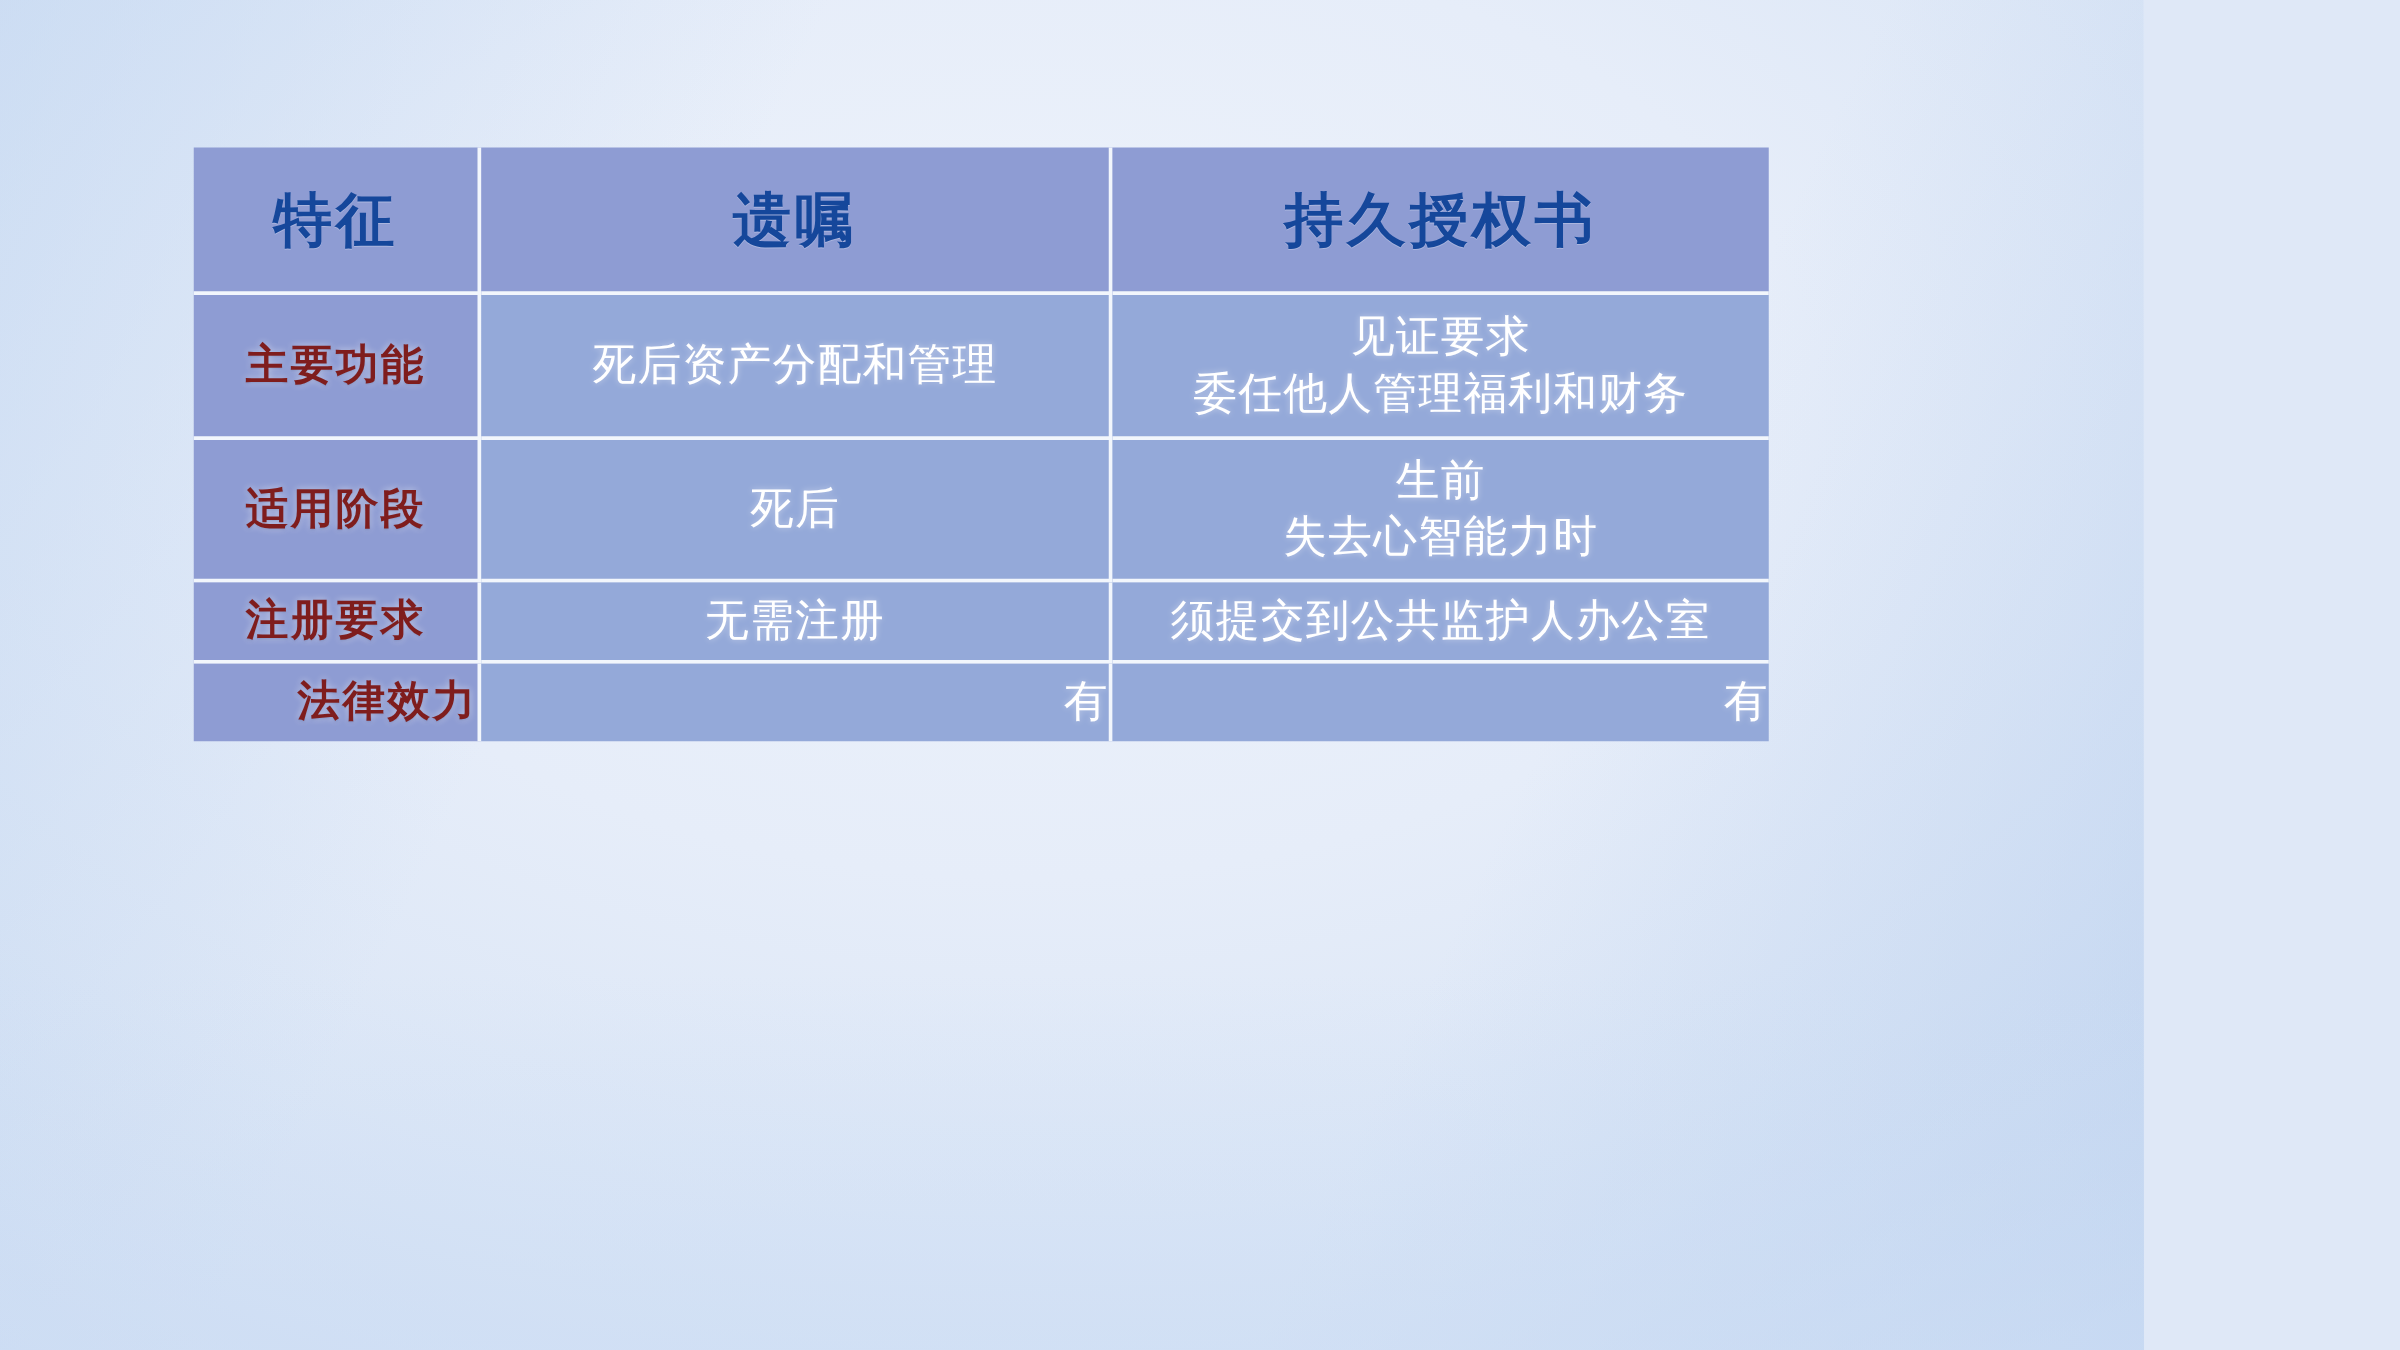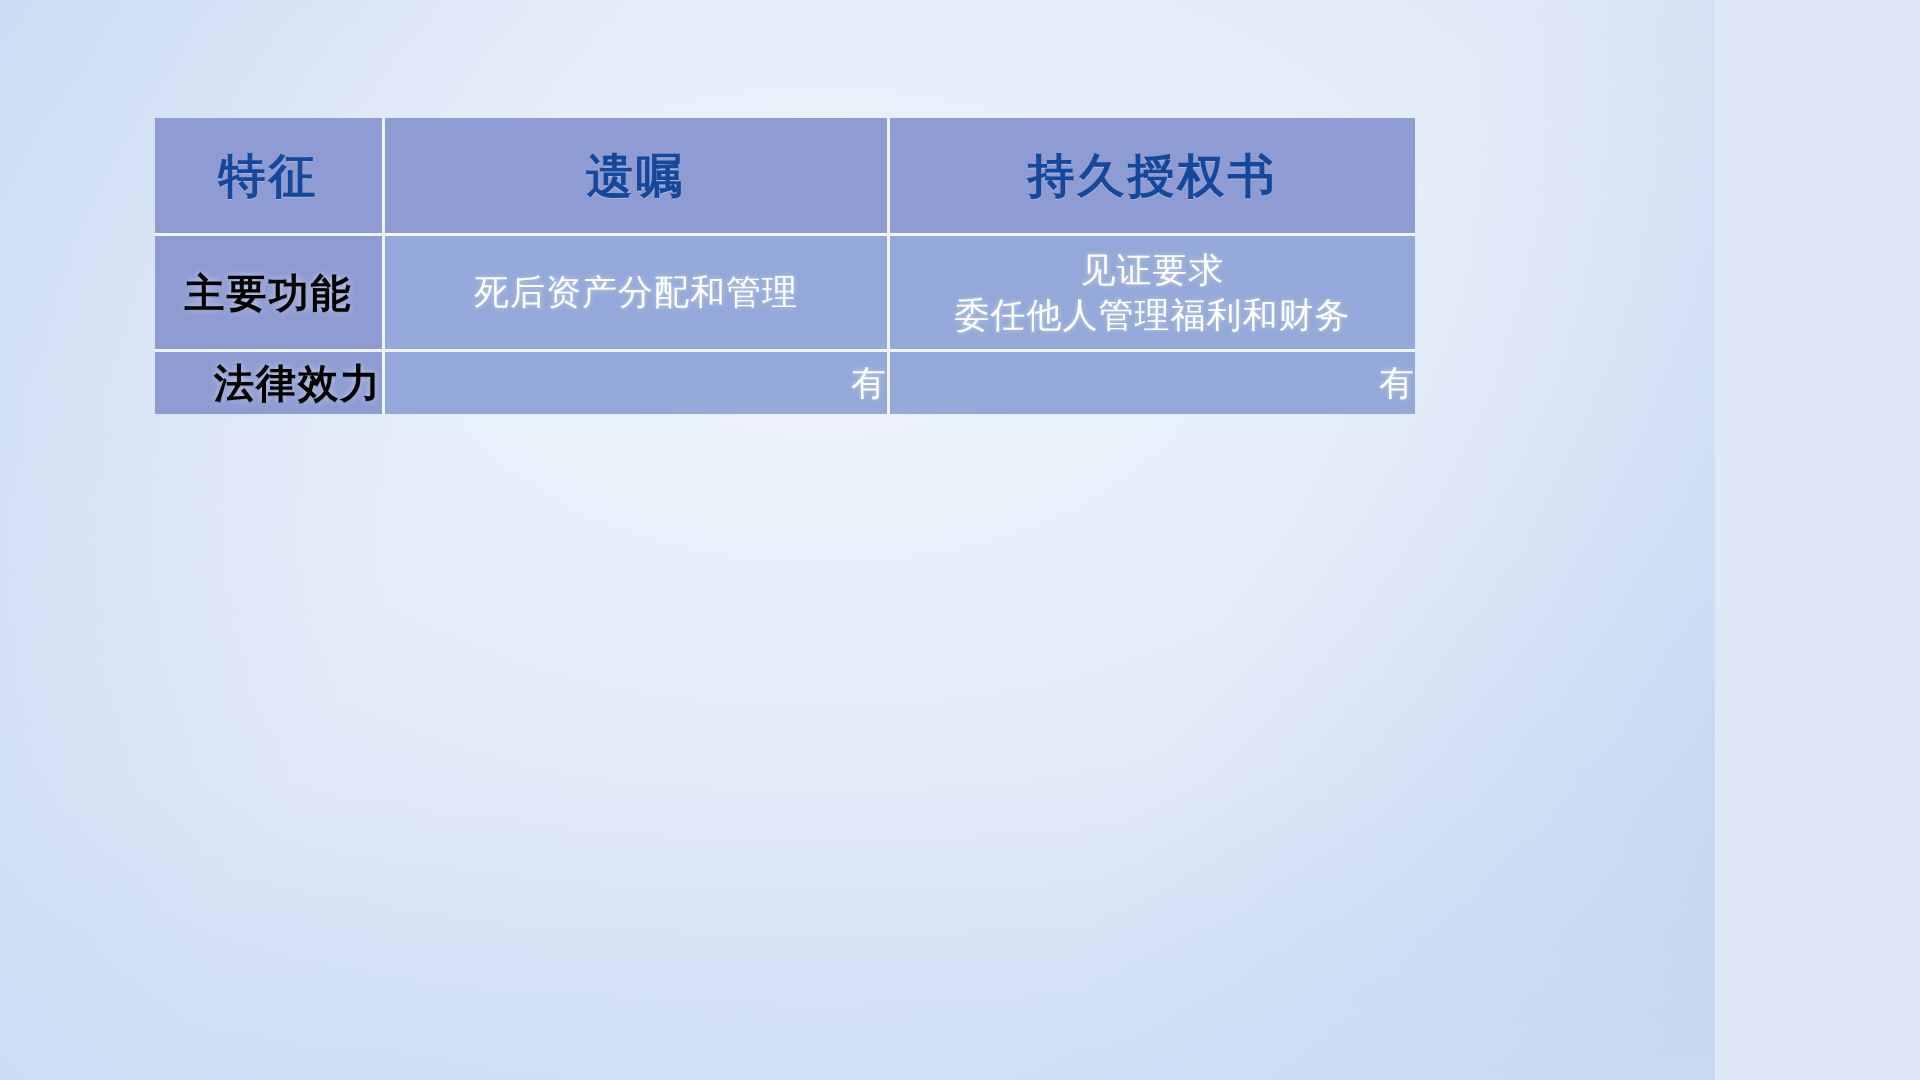--- a/index.html
+++ b/index.html
@@ -79,22 +79,22 @@
     font-size: 47px;
     font-weight: bold;
     letter-spacing: 3px;
     line-height: 1.1;
     text-shadow: 0 1px 0 rgba(255,255,255,0.25);
   }
 
   
   td.rowhead {
     background: #8e9cd3;
-    color: #000000;
-    font-size: 40px;
+    color: #7f1d1d;
+    font-size: 34px;
     font-weight: bold;
     letter-spacing: 2px;
     line-height: 1.15;
     text-shadow: 0 0 6px rgba(255,255,255,0.55), 0 1px 2px rgba(70,90,150,0.45);
   }
 
   
   td.value {
     background: #94a9d9;
     color: #ffffff;
@@ -144,22 +144,49 @@
             </span>
           </td>
           <td class="value">
             <span class="cell-lines">
               <span>见证要求</span>
               <span>委任他人管理福利和财务</span>
             </span>
           </td>
         </tr>
 
-
-
+        <tr class="r-mid">
+          <td class="rowhead">适用阶段</td>
+          <td class="value">
+            <span class="cell-lines">
+              <span>死后</span>
+            </span>
+          </td>
+          <td class="value">
+            <span class="cell-lines">
+              <span>生前</span>
+              <span>失去心智能力时</span>
+            </span>
+          </td>
+        </tr>
+
+
+        <tr class="r-short">
+          <td class="rowhead">注册要求</td>
+          <td class="value">
+            <span class="cell-lines">
+              <span>无需注册</span>
+            </span>
+          </td>
+          <td class="value">
+            <span class="cell-lines">
+              <span>须提交到公共监护人办公室</span>
+            </span>
+          </td>
+        </tr>
 
         <tr class="r-short">
           <td class="rowhead">法律效力</td>
           <td class="value">
             <span class="cell-lines">
               <span>有</span>
             </span>
           </td>
           <td class="value">
             <span class="cell-lines">

